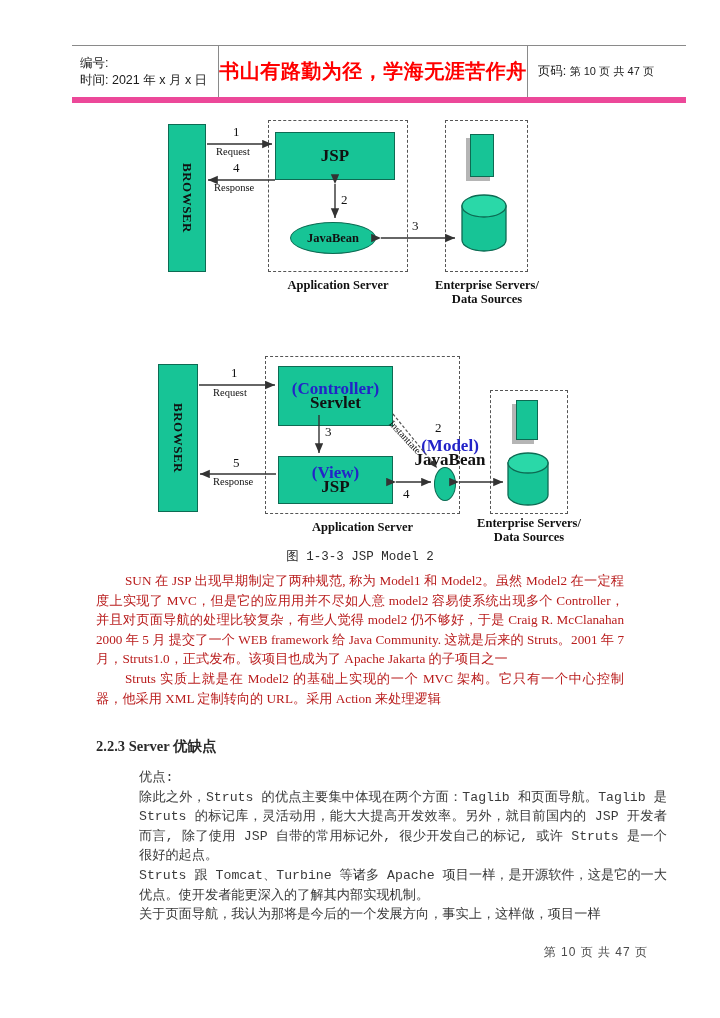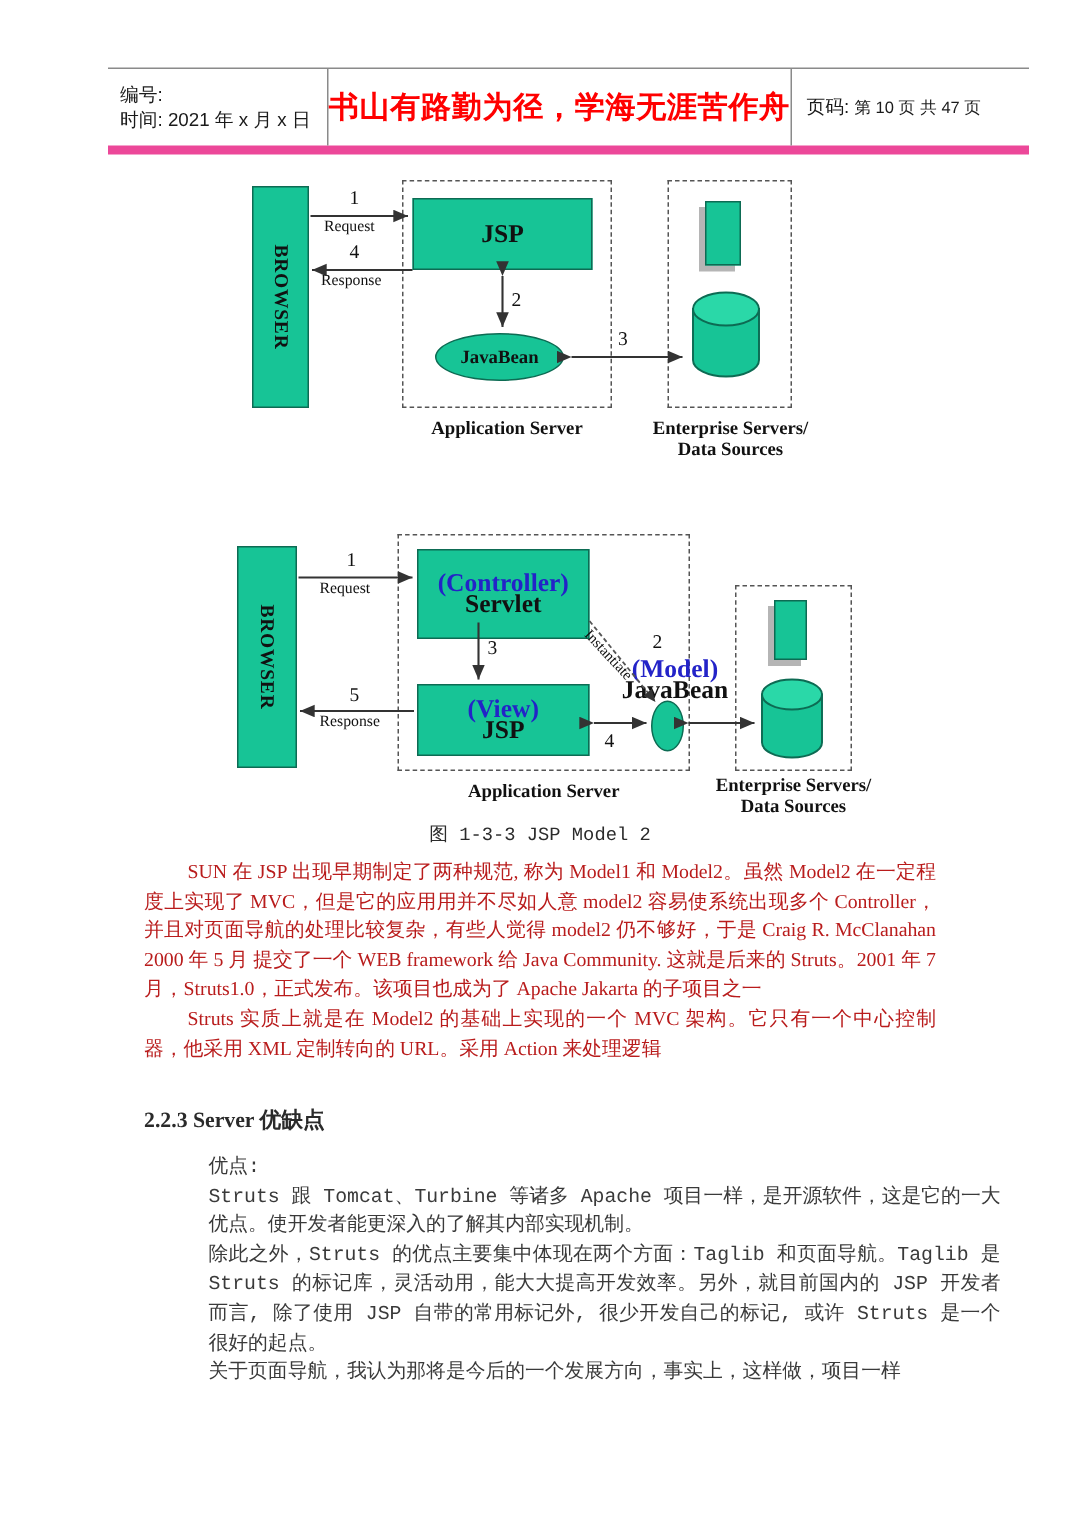--- a/index.html
+++ b/index.html
@@ -414,19 +414,20 @@
 
   <div class="body-text">
     <p class="indent">SUN 在 JSP 出现早期制定了两种规范, 称为 Model1 和 Model2。虽然 Model2 在一定程度上实现了 MVC，但是它的应用用并不尽如人意 model2 容易使系统出现多个 Controller，并且对页面导航的处理比较复杂，有些人觉得 model2 仍不够好，于是 Craig R. McClanahan 2000 年 5 月 提交了一个 WEB framework 给 Java Community. 这就是后来的 Struts。2001 年 7 月，Struts1.0，正式发布。该项目也成为了 Apache Jakarta 的子项目之一</p>
     <p class="indent">Struts 实质上就是在 Model2 的基础上实现的一个 MVC 架构。它只有一个中心控制器，他采用 XML 定制转向的 URL。采用 Action 来处理逻辑</p>
   </div>
 
   <div class="section-head">2.2.3 Server  优缺点</div>
 
   <div class="body-text2">
     <p>优点:</p>
+    <p>除此之外，Struts 的优点主要集中体现在两个方面：Taglib 和页面导航。Taglib 是 Struts 的标记库，灵活动用，能大大提高开发效率。另外，就目前国内的 JSP 开发者而言, 除了使用 JSP 自带的常用标记外, 很少开发自己的标记, 或许 Struts 是一个很好的起点。</p>
     <p>Struts 跟 Tomcat、Turbine 等诸多 Apache 项目一样，是开源软件，这是它的一大优点。使开发者能更深入的了解其内部实现机制。</p>
-    <p>除此之外，Struts 的优点主要集中体现在两个方面：Taglib 和页面导航。Taglib 是 Struts 的标记库，灵活动用，能大大提高开发效率。另外，就目前国内的 JSP 开发者而言, 除了使用 JSP 自带的常用标记外, 很少开发自己的标记, 或许 Struts 是一个很好的起点。</p>
     <p>关于页面导航，我认为那将是今后的一个发展方向，事实上，这样做，项目一样</p>
   </div>
 
+  <div class="footer">第 10 页 共 47 页</div>
 
 </div>
 
 </body></html>

